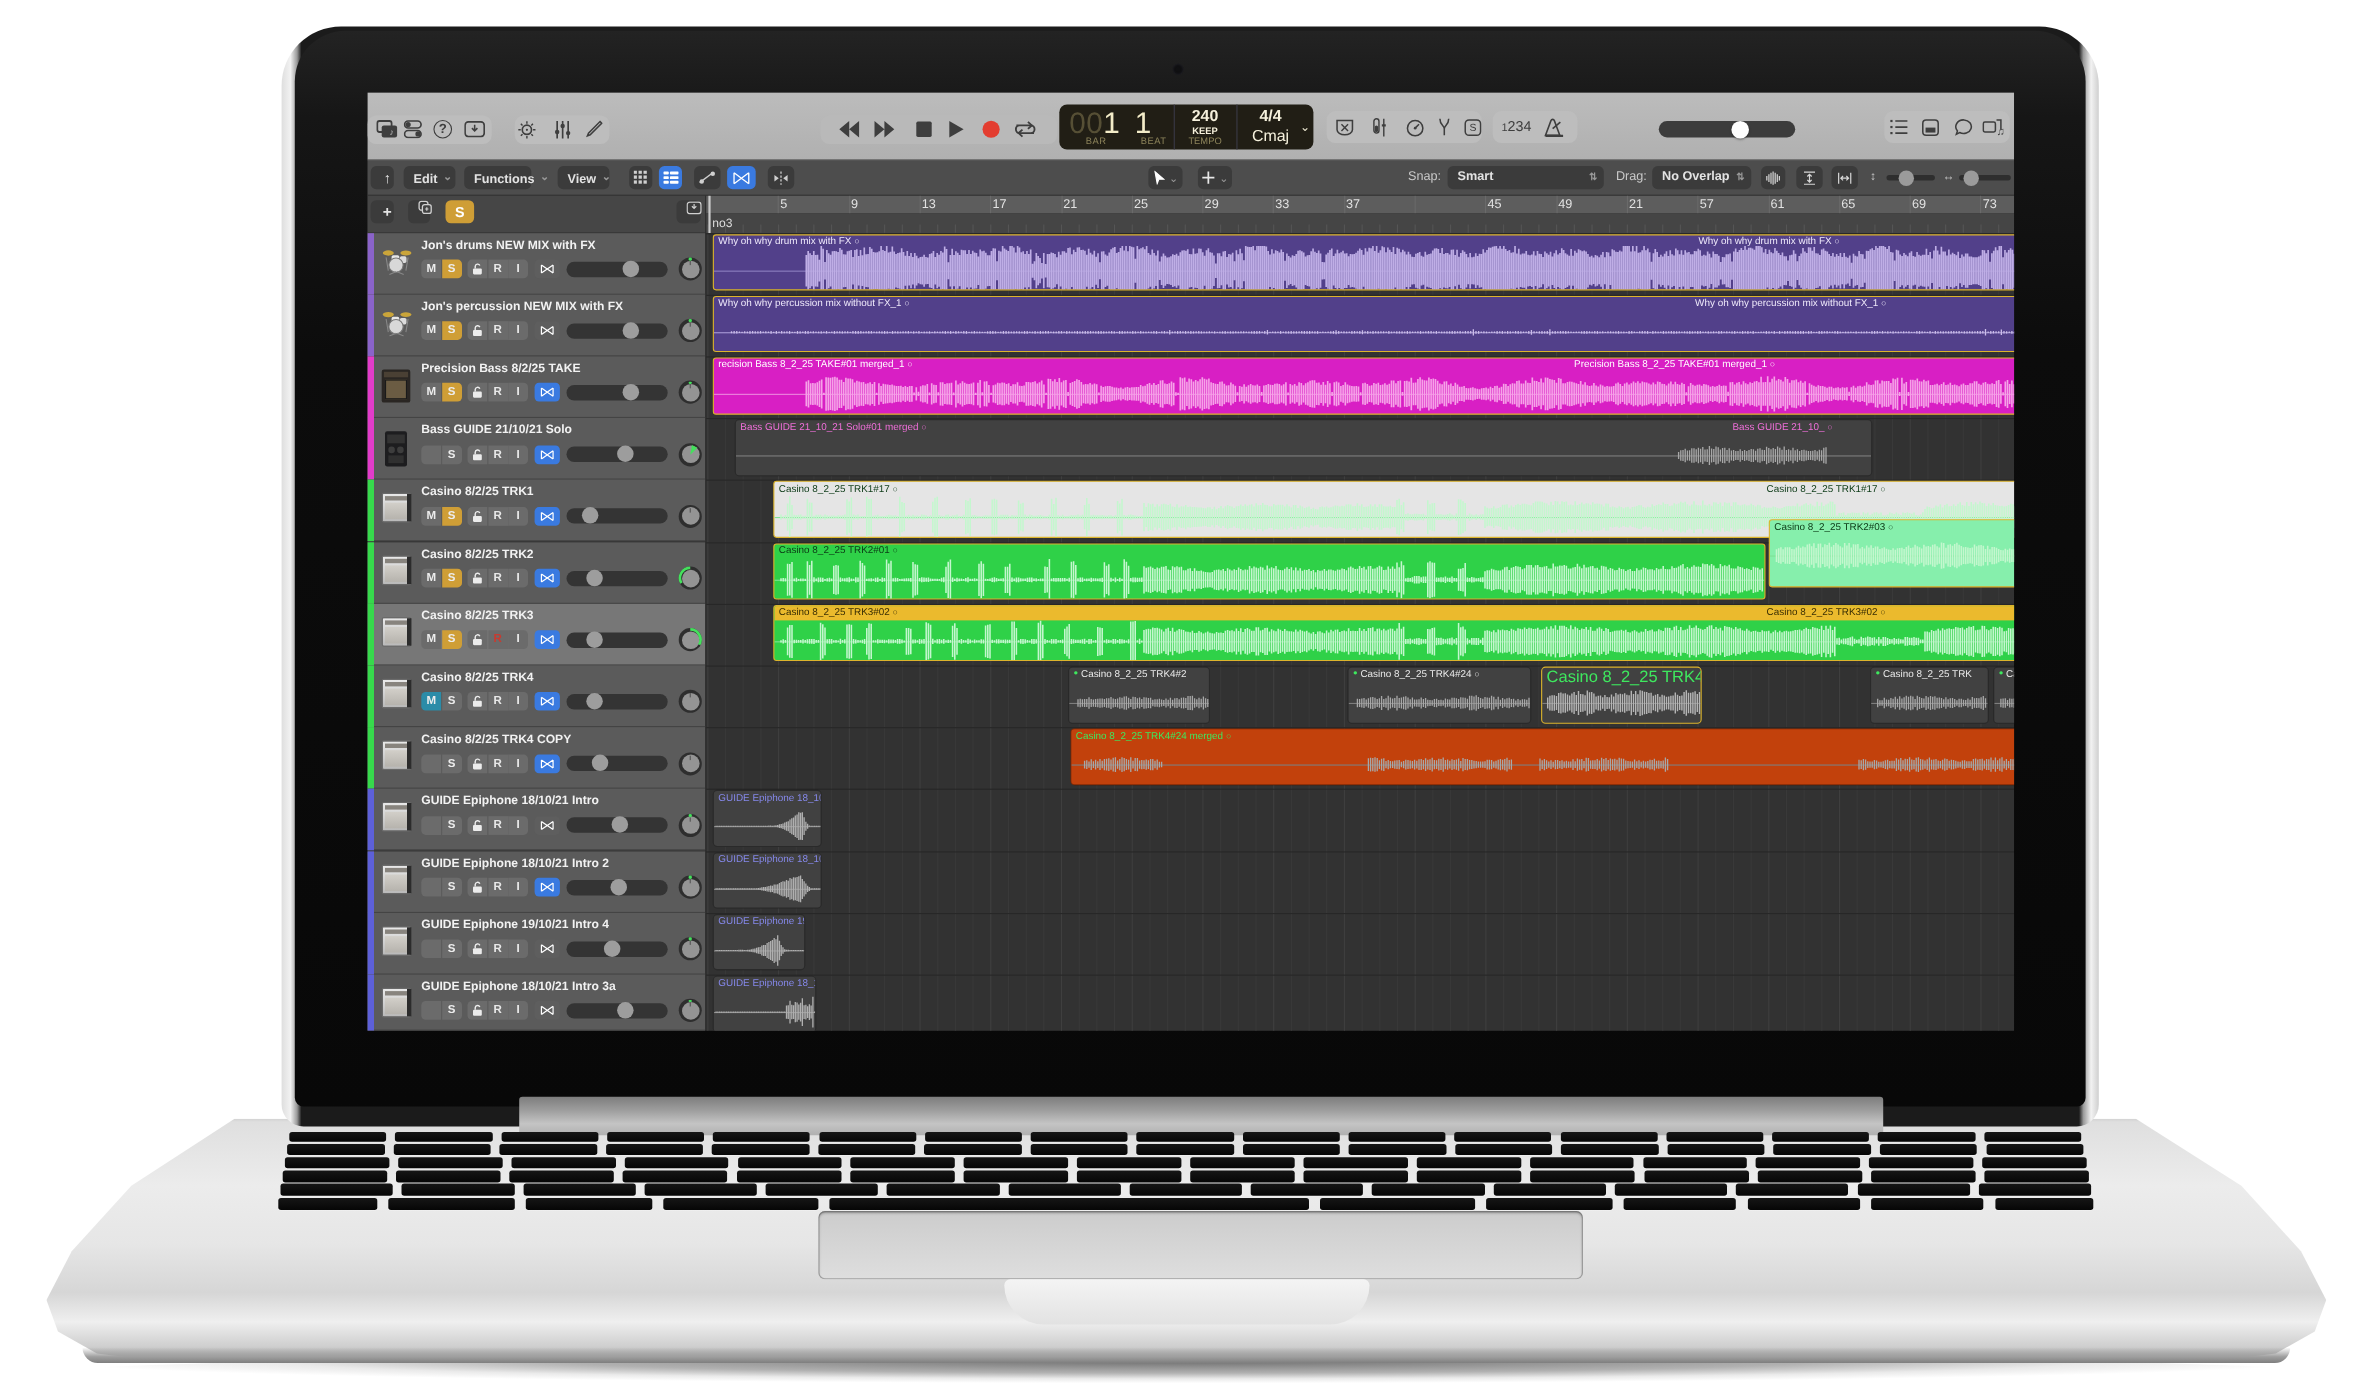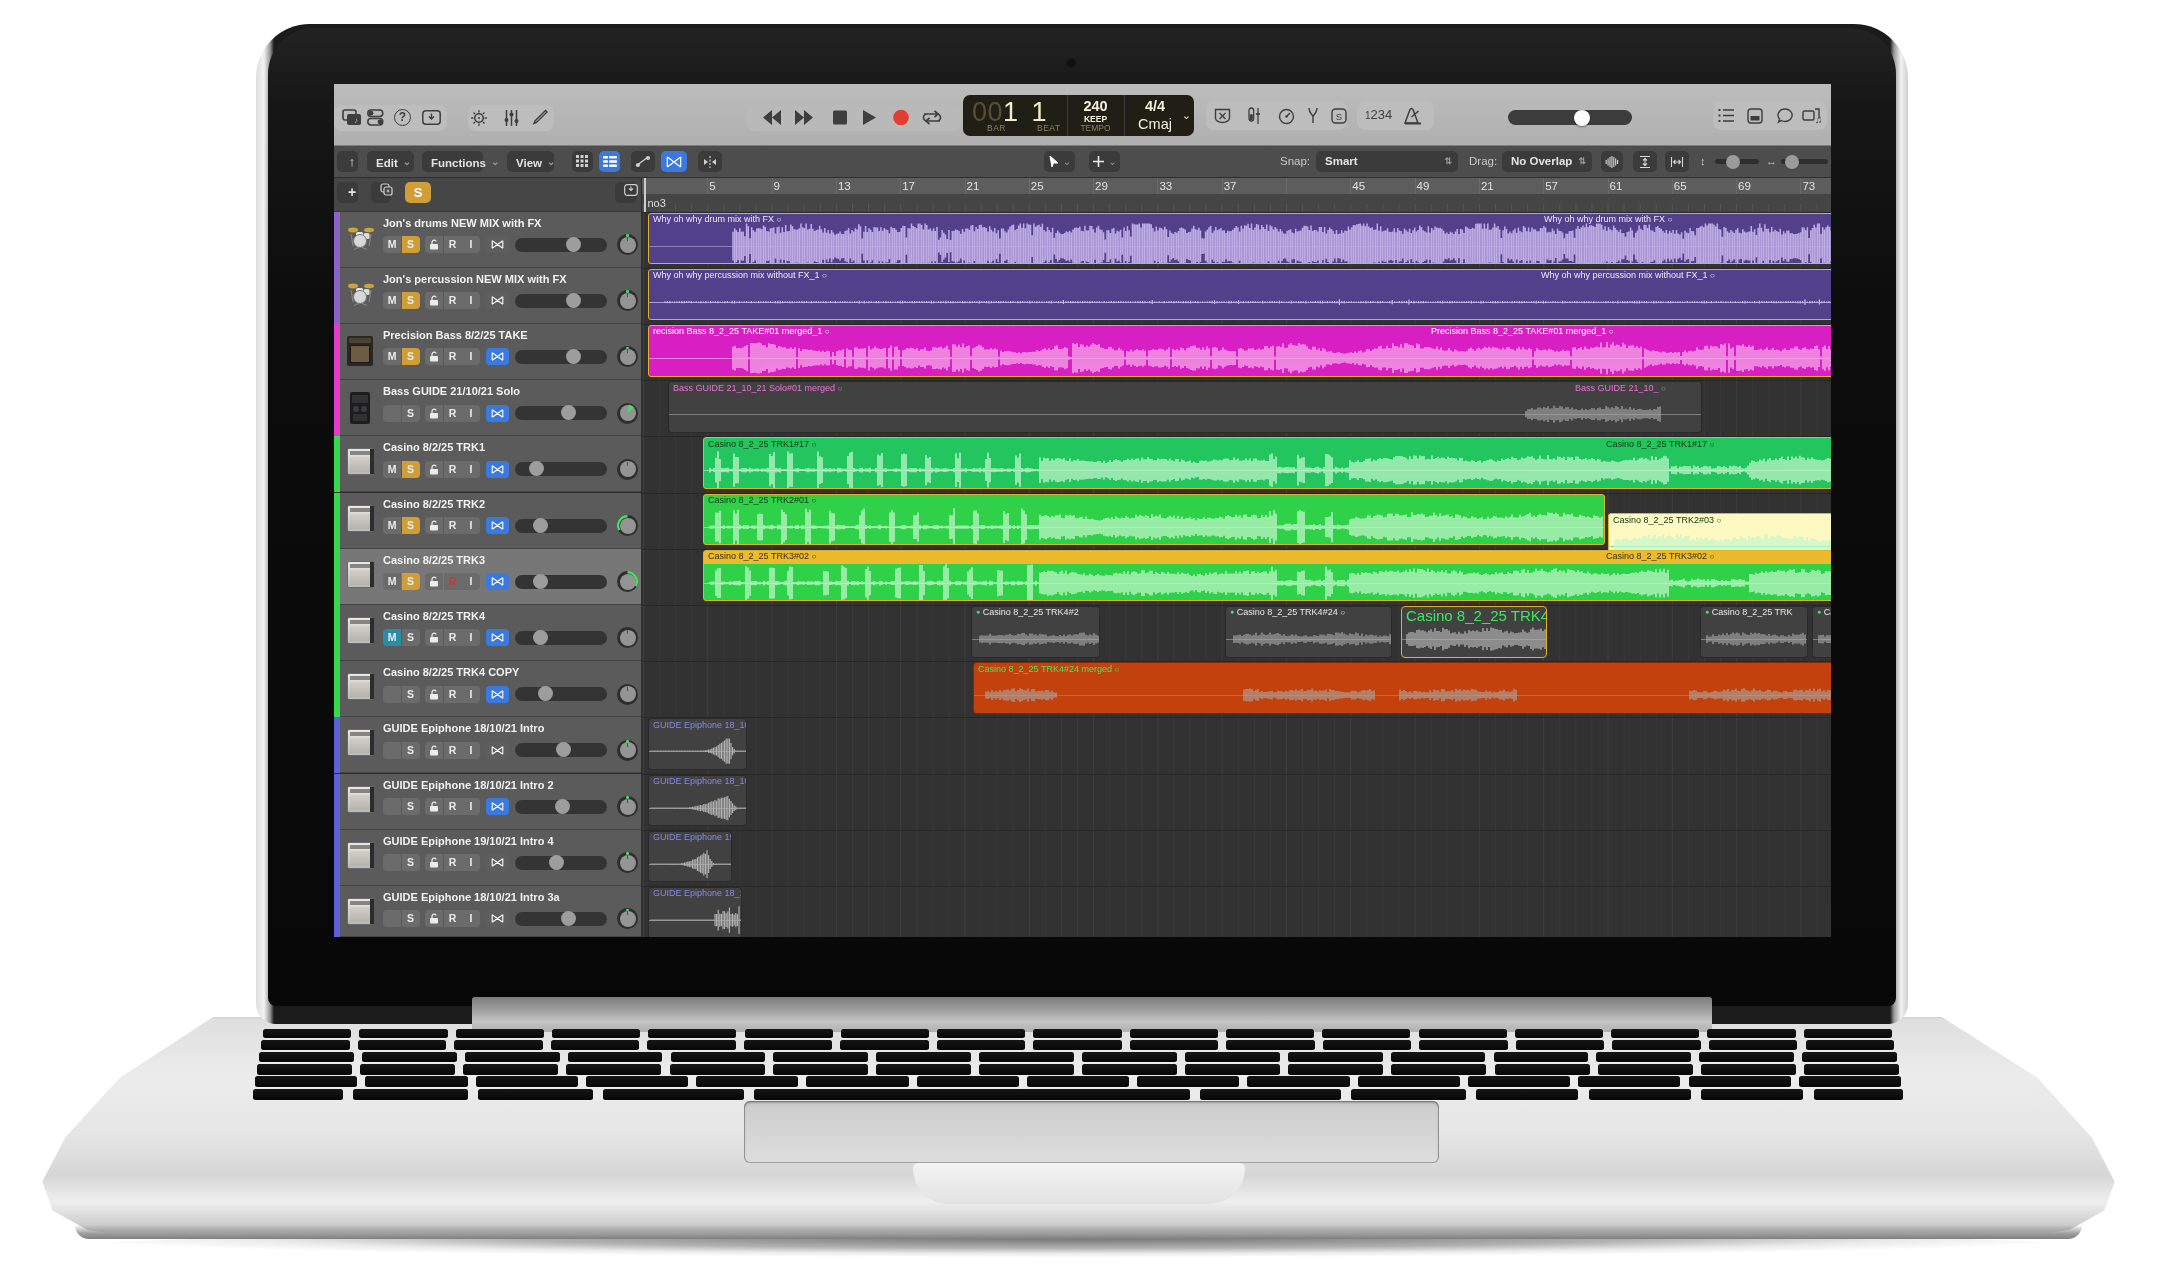--- a/index.html
+++ b/index.html
@@ -945,36 +945,36 @@
       </svg>
     </div>
     <div class="ab" style="left:334.0px;top:297.1px;width:1034.0px;height:51.7px;background:#414141;border:1px solid rgba(0,0,0,0.35);border-radius:4px;box-sizing:border-box;overflow:hidden">
       <div style="position:absolute;left:4px;top:0.5px;font-size:9px;white-space:nowrap;color:#ef6fd9">Bass GUIDE 21_10_21 Solo#01 merged&nbsp;<span style="font-size:8px">○</span></div>
       <div style="position:absolute;left:906.0px;top:0.5px;font-size:9px;white-space:nowrap;color:#ef6fd9">Bass GUIDE 21_10_&nbsp;<span style="font-size:8px">○</span></div>
       <div style="position:absolute;left:0;top:32.1px;width:100%;height:1px;background:#7e7e7e"></div>
       <svg style="position:absolute;left:0;top:0" width="1034" height="52" viewBox="0 0 1034 52">
         <path d="M857.0 28.9V35.3M859.0 27.3V36.9M861.0 27.1V37.1M863.0 26.0V38.2M865.0 27.5V36.7M867.0 27.3V36.9M869.0 25.6V38.6M871.0 25.6V38.6M873.0 26.5V37.7M875.0 25.0V39.2M877.0 25.9V38.3M879.0 24.3V39.9M881.0 26.7V37.5M883.0 26.3V37.9M885.0 23.5V40.7M887.0 25.7V38.5M889.0 26.1V38.1M891.0 24.0V40.2M893.0 24.7V39.5M895.0 26.7V37.5M897.0 25.3V38.9M899.0 25.1V39.1M901.0 27.1V37.1M903.0 25.6V38.6M905.0 27.6V36.6M907.0 27.1V37.1M909.0 28.1V36.1M911.0 28.0V36.2M913.0 26.4V37.8M915.0 28.0V36.2M917.0 27.1V37.1M919.0 27.9V36.3M921.0 27.2V37.0M923.0 26.1V38.1M925.0 26.3V37.9M927.0 27.7V36.5M929.0 26.0V38.2M931.0 25.6V38.6M933.0 26.9V37.3M935.0 27.1V37.1M937.0 24.1V40.1M939.0 25.3V38.9M941.0 26.4V37.8M943.0 25.3V38.9M945.0 26.2V38.0M947.0 23.9V40.3M949.0 25.1V39.1M951.0 26.8V37.4M953.0 24.0V40.2M955.0 27.0V37.2M957.0 26.4V37.8M959.0 27.4V36.8M961.0 25.1V39.1M963.0 27.4V36.8M965.0 26.3V37.9M967.0 27.9V36.3M969.0 27.0V37.2M971.0 26.8V37.4M973.0 27.5V36.7M975.0 28.0V36.2M977.0 28.0V36.2M979.0 27.8V36.4M981.0 27.1V37.1M983.0 28.2V36.0M985.0 26.9V37.3M987.0 27.3V36.9M989.0 25.1V39.1M991.0 24.5V39.7M993.0 32.1V32.1M995.0 32.1V32.1M997.0 32.1V32.1M999.0 32.1V32.1M1001.0 32.1V32.1M1003.0 32.1V32.1M1005.0 32.1V32.1M1007.0 32.1V32.1M1009.0 32.1V32.1M1011.0 32.1V32.1M1013.0 32.1V32.1M1015.0 32.1V32.1M1017.0 32.1V32.1M1019.0 32.1V32.1M1021.0 32.1V32.1M1023.0 32.1V32.1M1025.0 32.1V32.1M1027.0 32.1V32.1M1029.0 32.1V32.1M1031.0 32.1V32.1" stroke="#a8a8a8" stroke-width="1.2" fill="none"></path>
       </svg>
     </div>
-    <div class="ab" style="left:369.0px;top:353.3px;width:1133.5px;height:51.7px;background:#22c55e;border:1.5px solid #dcb42c;border-radius:3px;box-sizing:border-box;overflow:hidden">
+    <div class="ab" style="left:369.0px;top:353.3px;width:1133.5px;height:51.7px;background:#e5e5e5;border:1.5px solid #dcb42c;border-radius:3px;box-sizing:border-box;overflow:hidden">
       <div style="position:absolute;left:4px;top:0.5px;font-size:9px;white-space:nowrap;color:#0c3a16">Casino 8_2_25 TRK1#17&nbsp;<span style="font-size:8px">○</span></div>
       <div style="position:absolute;left:902.0px;top:0.5px;font-size:9px;white-space:nowrap;color:#0c3a16">Casino 8_2_25 TRK1#17&nbsp;<span style="font-size:8px">○</span></div>
       <div style="position:absolute;left:0;top:32.1px;width:100%;height:1px;background:#7fe294"></div>
       <svg style="position:absolute;left:0;top:0" width="1134" height="52" viewBox="0 0 1134 52">
         <path d="M6.0 29.8V34.4M8.0 31.3V32.9M10.0 30.1V34.1M12.0 19.8V44.4M14.0 13.2V51.0M16.0 21.0V43.2M18.0 29.9V34.3M20.0 30.2V34.0M22.0 29.9V34.3M24.0 29.7V34.5M26.0 30.9V33.3M28.0 30.8V33.4M30.0 15.4V48.8M32.0 18.9V45.3M34.0 19.0V45.2M36.0 30.9V33.3M38.0 29.9V34.3M40.0 29.9V34.3M42.0 30.0V34.2M44.0 30.9V33.3M46.0 29.8V34.4M48.0 30.5V33.7M50.0 30.9V33.3M52.0 30.6V33.6M54.0 30.6V33.6M56.0 31.2V33.0M58.0 30.4V33.8M60.0 30.7V33.5M62.0 30.4V33.8M64.0 29.8V34.4M66.0 15.9V48.3M68.0 17.9V46.3M70.0 14.2V50.0M72.0 29.7V34.5M74.0 30.5V33.7M76.0 29.8V34.4M78.0 31.3V32.9M80.0 31.1V33.1M82.0 31.0V33.2M84.0 13.6V50.6M86.0 15.6V48.6M88.0 15.3V48.9M90.0 30.8V33.4M92.0 30.5V33.7M94.0 29.9V34.3M96.0 31.1V33.1M98.0 31.1V33.1M100.0 31.2V33.0M102.0 30.6V33.6M104.0 30.0V34.2M106.0 30.4V33.8M108.0 30.7V33.5M110.0 30.5V33.7M112.0 31.0V33.2M114.0 13.5V50.7M116.0 18.3V45.9M118.0 19.2V45.0M120.0 30.8V33.4M122.0 30.0V34.2M124.0 30.8V33.4M126.0 29.9V34.3M128.0 30.8V33.4M130.0 30.6V33.6M132.0 31.2V33.0M134.0 29.8V34.4M136.0 30.0V34.2M138.0 30.5V33.7M140.0 31.1V33.1M142.0 30.5V33.7M144.0 18.1V46.1M146.0 14.4V49.8M148.0 13.7V50.5M150.0 30.1V34.1M152.0 30.8V33.4M154.0 31.2V33.0M156.0 29.9V34.3M158.0 29.8V34.4M160.0 31.0V33.2M162.0 30.5V33.7M164.0 30.5V33.7M166.0 29.7V34.5M168.0 31.2V33.0M170.0 31.2V33.0M172.0 30.0V34.2M174.0 16.5V47.7M176.0 17.4V46.8M178.0 14.9V49.3M180.0 30.4V33.8M182.0 30.2V34.0M184.0 30.9V33.3M186.0 31.2V33.0M188.0 31.3V32.9M190.0 30.8V33.4M192.0 30.3V33.9M194.0 30.7V33.5M196.0 30.7V33.5M198.0 16.2V48.0M200.0 15.5V48.7M202.0 16.3V47.9M204.0 30.8V33.4M206.0 30.0V34.2M208.0 30.0V34.2M210.0 29.9V34.3M212.0 29.9V34.3M214.0 31.3V32.9M216.0 30.2V34.0M218.0 30.7V33.5M220.0 30.7V33.5M222.0 17.0V47.2M224.0 19.9V44.3M226.0 19.1V45.1M228.0 29.7V34.5M230.0 30.8V33.4M232.0 29.8V34.4M234.0 30.2V34.0M236.0 30.8V33.4M238.0 30.8V33.4M240.0 30.3V33.9M242.0 30.2V34.0M244.0 30.8V33.4M246.0 31.2V33.0M248.0 31.0V33.2M250.0 29.9V34.3M252.0 15.3V48.9M254.0 20.2V44.0M256.0 14.4V49.8M258.0 30.4V33.8M260.0 30.8V33.4M262.0 29.9V34.3M264.0 31.1V33.1M266.0 31.1V33.1M268.0 30.8V33.4M270.0 30.1V34.1M272.0 30.4V33.8M274.0 30.5V33.7M276.0 29.8V34.4M278.0 30.7V33.5M280.0 30.0V34.2M282.0 21.1V43.1M284.0 14.8V49.4M286.0 19.9V44.3M288.0 30.3V33.9M290.0 30.0V34.2M292.0 30.3V33.9M294.0 30.4V33.8M296.0 30.4V33.8M298.0 30.1V34.1M300.0 30.7V33.5M302.0 30.9V33.3M304.0 30.4V33.8M306.0 30.5V33.7M308.0 31.1V33.1M310.0 30.5V33.7M312.0 17.4V46.8M314.0 19.8V44.4M316.0 15.4V48.8M318.0 30.1V34.1M320.0 30.8V33.4M322.0 29.9V34.3M324.0 29.7V34.5M326.0 30.2V34.0M328.0 30.6V33.6M330.0 30.9V33.3M332.0 31.1V33.1M334.0 30.9V33.3M336.0 19.3V44.9M338.0 23.0V41.2M340.0 19.5V44.7M342.0 20.4V43.8M344.0 20.0V44.2M346.0 22.7V41.5M348.0 20.5V43.7M350.0 22.3V41.9M352.0 20.4V43.8M354.0 20.0V44.2M356.0 20.4V43.8M358.0 21.2V43.0M360.0 19.9V44.3M362.0 22.5V41.7M364.0 22.9V41.3M366.0 20.3V43.9M368.0 23.4V40.8M370.0 22.2V42.0M372.0 22.4V41.8M374.0 21.0V43.2M376.0 22.8V41.4M378.0 22.4V41.8M380.0 22.8V41.4M382.0 23.0V41.2M384.0 23.2V41.0M386.0 23.4V40.8M388.0 23.3V40.9M390.0 23.9V40.3M392.0 24.1V40.1M394.0 23.1V41.1M396.0 23.1V41.1M398.0 24.7V39.5M400.0 22.7V41.5M402.0 24.9V39.3M404.0 23.9V40.3M406.0 22.1V42.1M408.0 24.1V40.1M410.0 22.3V41.9M412.0 21.1V43.1M414.0 22.1V42.1M416.0 22.5V41.7M418.0 23.8V40.4M420.0 22.2V42.0M422.0 22.0V42.2M424.0 20.7V43.5M426.0 22.0V42.2M428.0 20.4V43.8M430.0 21.8V42.4M432.0 20.8V43.4M434.0 20.3V43.9M436.0 22.5V41.7M438.0 19.4V44.8M440.0 21.3V42.9M442.0 21.2V43.0M444.0 19.2V45.0M446.0 20.8V43.4M448.0 21.0V43.2M450.0 22.3V41.9M452.0 22.3V41.9M454.0 20.2V44.0M456.0 21.3V42.9M458.0 20.8V43.4M460.0 20.8V43.4M462.0 20.9V43.3M464.0 22.4V41.8M466.0 20.5V43.7M468.0 22.2V42.0M470.0 23.3V40.9M472.0 21.0V43.2M474.0 21.1V43.1M476.0 23.9V40.3M478.0 21.6V42.6M480.0 22.4V41.8M482.0 23.9V40.3M484.0 23.2V41.0M486.0 22.4V41.8M488.0 24.7V39.5M490.0 23.6V40.6M492.0 24.8V39.4M494.0 25.1V39.1M496.0 22.8V41.4M498.0 22.5V41.7M500.0 23.1V41.1M502.0 22.5V41.7M504.0 23.5V40.7M506.0 23.2V41.0M508.0 22.4V41.8M510.0 21.6V42.6M512.0 21.8V42.4M514.0 22.4V41.8M516.0 21.7V42.5M518.0 22.3V41.9M520.0 20.7V43.5M522.0 20.4V43.8M524.0 20.6V43.6M526.0 22.2V42.0M528.0 21.9V42.3M530.0 19.5V44.7M532.0 21.7V42.5M534.0 20.5V43.7M536.0 22.8V41.4M538.0 22.6V41.6M540.0 22.2V42.0M542.0 20.4V43.8M544.0 22.2V42.0M546.0 20.5V43.7M548.0 22.9V41.3M550.0 20.5V43.7M552.0 20.5V43.7M554.0 22.3V41.9M556.0 22.4V41.8M558.0 22.5V41.7M560.0 21.7V42.5M562.0 22.9V41.3M564.0 22.9V41.3M566.0 16.5V47.7M568.0 15.5V48.7M570.0 21.0V43.2M572.0 18.5V45.7M574.0 29.3V34.9M576.0 28.7V35.5M578.0 29.5V34.7M580.0 29.5V34.7M582.0 29.1V35.1M584.0 29.0V35.2M586.0 29.2V35.0M588.0 29.4V34.8M590.0 29.0V35.2M592.0 30.5V33.7M594.0 16.7V47.5M596.0 20.5V43.7M598.0 19.6V44.6M600.0 19.3V44.9M602.0 29.6V34.6M604.0 29.4V34.8M606.0 29.4V34.8M608.0 30.0V34.2M610.0 29.9V34.3M612.0 29.3V34.9M614.0 28.7V35.5M616.0 29.8V34.4M618.0 30.6V33.6M620.0 28.9V35.3M622.0 15.9V48.3M624.0 16.2V48.0M626.0 17.6V46.6M628.0 19.2V45.0M630.0 30.5V33.7M632.0 28.8V35.4M634.0 29.7V34.5M636.0 30.4V33.8M638.0 29.4V34.8M640.0 30.5V33.7M642.0 29.8V34.4M644.0 29.4V34.8M646.0 22.2V42.0M648.0 23.7V40.5M650.0 24.3V39.9M652.0 23.8V40.4M654.0 22.2V42.0M656.0 24.2V40.0M658.0 23.9V40.3M660.0 23.0V41.2M662.0 20.8V43.4M664.0 20.8V43.4M666.0 20.3V43.9M668.0 23.5V40.7M670.0 21.6V42.6M672.0 22.8V41.4M674.0 21.0V43.2M676.0 20.0V44.2M678.0 21.1V43.1M680.0 20.0V44.2M682.0 19.9V44.3M684.0 20.5V43.7M686.0 20.9V43.3M688.0 21.4V42.8M690.0 19.2V45.0M692.0 17.9V46.3M694.0 17.9V46.3M696.0 17.9V46.3M698.0 18.2V46.0M700.0 19.0V45.2M702.0 19.7V44.5M704.0 21.4V42.8M706.0 18.2V46.0M708.0 21.1V43.1M710.0 17.5V46.7M712.0 17.8V46.4M714.0 20.5V43.7M716.0 17.6V46.6M718.0 18.3V45.9M720.0 18.0V46.2M722.0 21.4V42.8M724.0 20.7V43.5M726.0 21.3V42.9M728.0 17.6V46.6M730.0 21.0V43.2M732.0 20.1V44.1M734.0 18.8V45.4M736.0 20.5V43.7M738.0 19.6V44.6M740.0 19.7V44.5M742.0 20.9V43.3M744.0 18.7V45.5M746.0 19.9V44.3M748.0 19.8V44.4M750.0 20.0V44.2M752.0 20.6V43.6M754.0 22.5V41.7M756.0 19.8V44.4M758.0 19.9V44.3M760.0 23.2V41.0M762.0 22.4V41.8M764.0 23.2V41.0M766.0 23.5V40.7M768.0 22.2V42.0M770.0 22.9V41.3M772.0 24.0V40.2M774.0 23.1V41.1M776.0 22.6V41.6M778.0 24.5V39.7M780.0 23.0V41.2M782.0 22.7V41.5M784.0 22.0V42.2M786.0 21.2V43.0M788.0 21.4V42.8M790.0 22.8V41.4M792.0 23.7V40.5M794.0 22.6V41.6M796.0 23.1V41.1M798.0 20.4V43.8M800.0 22.0V42.2M802.0 21.1V43.1M804.0 20.3V43.9M806.0 21.2V43.0M808.0 18.8V45.4M810.0 20.1V44.1M812.0 20.2V44.0M814.0 21.9V42.3M816.0 21.5V42.7M818.0 19.4V44.8M820.0 20.4V43.8M822.0 19.7V44.5M824.0 18.2V46.0M826.0 19.0V45.2M828.0 18.2V46.0M830.0 20.3V43.9M832.0 21.7V42.5M834.0 20.7V43.5M836.0 17.6V46.6M838.0 20.8V43.4M840.0 21.3V42.9M842.0 21.6V42.6M844.0 17.1V47.1M846.0 20.9V43.3M848.0 21.6V42.6M850.0 20.2V44.0M852.0 21.8V42.4M854.0 18.5V45.7M856.0 18.8V45.4M858.0 20.1V44.1M860.0 18.8V45.4M862.0 22.1V42.1M864.0 18.7V45.5M866.0 19.5V44.7M868.0 19.1V45.1M870.0 21.9V42.3M872.0 18.5V45.7M874.0 18.5V45.7M876.0 20.8V43.4M878.0 21.6V42.6M880.0 20.9V43.3M882.0 20.3V43.9M884.0 21.5V42.7M886.0 21.3V42.9M888.0 20.0V44.2M890.0 21.1V43.1M892.0 22.4V41.8M894.0 20.8V43.4M896.0 21.4V42.8M898.0 24.1V40.1M900.0 22.8V41.4M902.0 23.6V40.6M904.0 23.7V40.5M906.0 23.7V40.5M908.0 22.5V41.7M910.0 22.9V41.3M912.0 23.8V40.4M914.0 24.2V40.0M916.0 23.8V40.4M918.0 22.9V41.3M920.0 22.2V42.0M922.0 22.1V42.1M924.0 22.2V42.0M926.0 21.7V42.5M928.0 22.3V41.9M930.0 19.7V44.5M932.0 22.4V41.8M934.0 21.6V42.6M936.0 20.3V43.9M938.0 19.4V44.8M940.0 21.1V43.1M942.0 20.0V44.2M944.0 21.5V42.7M946.0 22.4V41.8M948.0 18.1V46.1M950.0 22.0V42.2M952.0 18.8V45.4M954.0 22.0V42.2M956.0 20.7V43.5M958.0 19.7V44.5M960.0 17.8V46.4M962.0 18.2V46.0M964.0 20.5V43.7M966.0 30.6V33.6M968.0 28.3V35.9M970.0 28.4V35.8M972.0 27.8V36.4M974.0 30.2V34.0M976.0 28.6V35.6M978.0 28.7V35.5M980.0 28.0V36.2M982.0 28.1V36.1M984.0 28.3V35.9M986.0 28.1V36.1M988.0 30.4V33.8M990.0 27.6V36.6M992.0 28.8V35.4M994.0 27.9V36.3M996.0 30.1V34.1M998.0 29.1V35.1M1000.0 27.9V36.3M1002.0 27.7V36.5M1004.0 28.8V35.4M1006.0 27.9V36.3M1008.0 30.5V33.7M1010.0 30.3V33.9M1012.0 29.8V34.4M1014.0 28.0V36.2M1016.0 28.5V35.7M1018.0 29.3V34.9M1020.0 27.9V36.3M1022.0 29.1V35.1M1024.0 30.2V34.0M1026.0 27.8V36.4M1028.0 28.4V35.8M1030.0 27.6V36.6M1032.0 28.3V35.9M1034.0 29.1V35.1M1036.0 27.9V36.3M1038.0 30.2V34.0M1040.0 30.6V33.6M1042.0 29.8V34.4M1044.0 27.7V36.5M1046.0 24.7V39.5M1048.0 22.5V41.7M1050.0 22.9V41.3M1052.0 24.0V40.2M1054.0 23.5V40.7M1056.0 21.6V42.6M1058.0 22.5V41.7M1060.0 20.5V43.7M1062.0 23.4V40.8M1064.0 21.2V43.0M1066.0 19.9V44.3M1068.0 22.2V42.0M1070.0 21.9V42.3M1072.0 20.5V43.7M1074.0 22.0V42.2M1076.0 19.9V44.3M1078.0 18.6V45.6M1080.0 21.1V43.1M1082.0 21.7V42.5M1084.0 18.4V45.8M1086.0 22.1V42.1M1088.0 18.4V45.8M1090.0 20.3V43.9M1092.0 18.5V45.7M1094.0 20.5V43.7M1096.0 17.8V46.4M1098.0 19.2V45.0M1100.0 19.5V44.7M1102.0 21.9V42.3M1104.0 19.7V44.5M1106.0 21.3V42.9M1108.0 19.3V44.9M1110.0 21.1V43.1M1112.0 21.6V42.6M1114.0 22.1V42.1M1116.0 21.7V42.5M1118.0 22.4V41.8M1120.0 21.9V42.3M1122.0 21.1V43.1M1124.0 20.0V44.2M1126.0 20.5V43.7M1128.0 22.3V41.9M1130.0 20.5V43.7" stroke="#c4f7ce" stroke-width="1.4" fill="none"></path>
       </svg>
     </div>
     <div class="ab" style="left:369.0px;top:409.5px;width:902.0px;height:51.7px;background:#2fd148;border:1.5px solid #dcb42c;border-radius:3px;box-sizing:border-box;overflow:hidden">
       <div style="position:absolute;left:4px;top:0.5px;font-size:9px;white-space:nowrap;color:#0c3a16">Casino 8_2_25 TRK2#01&nbsp;<span style="font-size:8px">○</span></div>
       <div style="position:absolute;left:0;top:32.1px;width:100%;height:1px;background:#7fe294"></div>
       <svg style="position:absolute;left:0;top:0" width="902" height="52" viewBox="0 0 902 52">
         <path d="M6.0 30.7V33.5M8.0 30.5V33.7M10.0 30.6V33.6M12.0 17.5V46.7M14.0 17.8V46.4M16.0 15.8V48.4M18.0 30.9V33.3M20.0 30.3V33.9M22.0 31.3V32.9M24.0 30.8V33.4M26.0 30.8V33.4M28.0 31.1V33.1M30.0 15.2V49.0M32.0 18.6V45.6M34.0 14.8V49.4M36.0 29.8V34.4M38.0 30.9V33.3M40.0 29.9V34.3M42.0 30.0V34.2M44.0 30.2V34.0M46.0 31.3V32.9M48.0 30.6V33.6M50.0 30.3V33.9M52.0 30.8V33.4M54.0 19.3V44.9M56.0 18.6V45.6M58.0 19.0V45.2M60.0 30.0V34.2M62.0 30.7V33.5M64.0 30.6V33.6M66.0 30.3V33.9M68.0 29.8V34.4M70.0 30.8V33.4M72.0 31.2V33.0M74.0 29.7V34.5M76.0 30.0V34.2M78.0 14.8V49.4M80.0 16.9V47.3M82.0 19.2V45.0M84.0 31.1V33.1M86.0 30.8V33.4M88.0 30.6V33.6M90.0 31.2V33.0M92.0 30.2V34.0M94.0 30.1V34.1M96.0 31.3V32.9M98.0 30.0V34.2M100.0 30.5V33.7M102.0 13.7V50.5M104.0 17.3V46.9M106.0 14.7V49.5M108.0 30.6V33.6M110.0 30.3V33.9M112.0 30.5V33.7M114.0 31.3V32.9M116.0 31.1V33.1M118.0 30.9V33.3M120.0 30.7V33.5M122.0 30.7V33.5M124.0 30.4V33.8M126.0 15.8V48.4M128.0 17.9V46.3M130.0 18.5V45.7M132.0 30.5V33.7M134.0 29.8V34.4M136.0 30.0V34.2M138.0 30.3V33.9M140.0 30.0V34.2M142.0 30.9V33.3M144.0 31.1V33.1M146.0 31.2V33.0M148.0 31.1V33.1M150.0 31.3V32.9M152.0 30.3V33.9M154.0 29.8V34.4M156.0 20.2V44.0M158.0 15.6V48.6M160.0 13.6V50.6M162.0 30.1V34.1M164.0 31.1V33.1M166.0 30.3V33.9M168.0 30.9V33.3M170.0 31.0V33.2M172.0 31.3V32.9M174.0 30.5V33.7M176.0 29.8V34.4M178.0 31.1V33.1M180.0 31.1V33.1M182.0 30.7V33.5M184.0 31.2V33.0M186.0 17.4V46.8M188.0 15.3V48.9M190.0 17.4V46.8M192.0 31.2V33.0M194.0 31.3V32.9M196.0 31.0V33.2M198.0 30.2V34.0M200.0 29.8V34.4M202.0 30.5V33.7M204.0 31.1V33.1M206.0 31.0V33.2M208.0 30.6V33.6M210.0 20.2V44.0M212.0 20.2V44.0M214.0 17.6V46.6M216.0 30.0V34.2M218.0 30.9V33.3M220.0 29.9V34.3M222.0 29.9V34.3M224.0 30.6V33.6M226.0 30.9V33.3M228.0 31.0V33.2M230.0 30.2V34.0M232.0 30.0V34.2M234.0 29.9V34.3M236.0 31.0V33.2M238.0 30.6V33.6M240.0 31.3V32.9M242.0 30.8V33.4M244.0 30.8V33.4M246.0 20.1V44.1M248.0 20.5V43.7M250.0 13.2V51.0M252.0 30.8V33.4M254.0 30.5V33.7M256.0 30.4V33.8M258.0 30.5V33.7M260.0 30.4V33.8M262.0 30.5V33.7M264.0 30.5V33.7M266.0 31.2V33.0M268.0 30.3V33.9M270.0 15.7V48.5M272.0 15.3V48.9M274.0 18.6V45.6M276.0 30.6V33.6M278.0 30.0V34.2M280.0 30.1V34.1M282.0 31.2V33.0M284.0 30.8V33.4M286.0 31.0V33.2M288.0 30.2V34.0M290.0 30.7V33.5M292.0 30.7V33.5M294.0 30.9V33.3M296.0 30.6V33.6M298.0 30.2V34.0M300.0 16.1V48.1M302.0 19.3V44.9M304.0 17.9V46.3M306.0 30.3V33.9M308.0 31.2V33.0M310.0 29.9V34.3M312.0 31.3V32.9M314.0 30.3V33.9M316.0 31.1V33.1M318.0 13.4V50.8M320.0 15.6V48.6M322.0 19.3V44.9M324.0 30.5V33.7M326.0 29.9V34.3M328.0 29.9V34.3M330.0 30.2V34.0M332.0 30.3V33.9M334.0 30.1V34.1M336.0 19.7V44.5M338.0 21.2V43.0M340.0 20.7V43.5M342.0 20.0V44.2M344.0 21.1V43.1M346.0 22.2V42.0M348.0 20.8V43.4M350.0 21.7V42.5M352.0 20.3V43.9M354.0 20.2V44.0M356.0 19.6V44.6M358.0 22.8V41.4M360.0 23.2V41.0M362.0 19.8V44.4M364.0 20.7V43.5M366.0 19.8V44.4M368.0 20.7V43.5M370.0 20.3V43.9M372.0 23.3V40.9M374.0 23.3V40.9M376.0 22.0V42.2M378.0 21.7V42.5M380.0 24.0V40.2M382.0 21.6V42.6M384.0 23.9V40.3M386.0 24.2V40.0M388.0 23.7V40.5M390.0 24.6V39.6M392.0 25.0V39.2M394.0 25.2V39.0M396.0 25.4V38.8M398.0 24.9V39.3M400.0 23.4V40.8M402.0 22.9V41.3M404.0 22.7V41.5M406.0 23.5V40.7M408.0 22.3V41.9M410.0 24.1V40.1M412.0 21.5V42.7M414.0 22.8V41.4M416.0 23.6V40.6M418.0 22.6V41.6M420.0 23.1V41.1M422.0 21.0V43.2M424.0 22.2V42.0M426.0 23.4V40.8M428.0 22.7V41.5M430.0 23.0V41.2M432.0 19.6V44.6M434.0 21.6V42.6M436.0 20.1V44.1M438.0 20.8V43.4M440.0 21.5V42.7M442.0 20.2V44.0M444.0 20.9V43.3M446.0 22.9V41.3M448.0 19.2V45.0M450.0 21.8V42.4M452.0 20.6V43.6M454.0 21.6V42.6M456.0 19.5V44.7M458.0 22.7V41.5M460.0 23.2V41.0M462.0 23.3V40.9M464.0 22.1V42.1M466.0 20.6V43.6M468.0 22.2V42.0M470.0 20.6V43.6M472.0 23.5V40.7M474.0 20.9V43.3M476.0 23.7V40.5M478.0 21.6V42.6M480.0 23.9V40.3M482.0 23.0V41.2M484.0 23.1V41.1M486.0 22.3V41.9M488.0 24.0V40.2M490.0 23.1V41.1M492.0 25.3V38.9M494.0 23.2V41.0M496.0 23.9V40.3M498.0 23.7V40.5M500.0 22.3V41.9M502.0 23.9V40.3M504.0 22.8V41.4M506.0 22.7V41.5M508.0 23.4V40.8M510.0 23.8V40.4M512.0 22.7V41.5M514.0 23.0V41.2M516.0 21.8V42.4M518.0 22.3V41.9M520.0 23.4V40.8M522.0 21.0V43.2M524.0 20.0V44.2M526.0 21.1V43.1M528.0 22.2V42.0M530.0 22.1V42.1M532.0 19.5V44.7M534.0 21.4V42.8M536.0 20.3V43.9M538.0 22.8V41.4M540.0 19.8V44.4M542.0 19.5V44.7M544.0 22.1V42.1M546.0 21.9V42.3M548.0 20.6V43.6M550.0 19.4V44.8M552.0 20.2V44.0M554.0 23.2V41.0M556.0 22.9V41.3M558.0 20.1V44.1M560.0 22.0V42.2M562.0 20.1V44.1M564.0 22.1V42.1M566.0 16.3V47.9M568.0 20.6V43.6M570.0 15.3V48.9M572.0 18.8V45.4M574.0 30.6V33.6M576.0 30.2V34.0M578.0 30.4V33.8M580.0 29.8V34.4M582.0 28.7V35.5M584.0 28.7V35.5M586.0 28.7V35.5M588.0 29.8V34.4M590.0 29.1V35.1M592.0 29.1V35.1M594.0 16.3V47.9M596.0 15.3V48.9M598.0 16.3V47.9M600.0 16.7V47.5M602.0 30.0V34.2M604.0 30.3V33.9M606.0 29.8V34.4M608.0 30.0V34.2M610.0 29.1V35.1M612.0 30.3V33.9M614.0 30.2V34.0M616.0 29.1V35.1M618.0 30.5V33.7M620.0 30.4V33.8M622.0 22.1V42.1M624.0 22.0V42.2M626.0 21.4V42.8M628.0 16.9V47.3M630.0 30.1V34.1M632.0 30.4V33.8M634.0 29.6V34.6M636.0 29.9V34.3M638.0 30.6V33.6M640.0 30.5V33.7M642.0 30.1V34.1M644.0 29.8V34.4M646.0 24.3V39.9M648.0 23.5V40.7M650.0 23.5V40.7M652.0 22.1V42.1M654.0 22.8V41.4M656.0 23.5V40.7M658.0 23.6V40.6M660.0 23.6V40.6M662.0 22.7V41.5M664.0 20.6V43.6M666.0 20.3V43.9M668.0 23.1V41.1M670.0 21.1V43.1M672.0 20.4V43.8M674.0 19.6V44.6M676.0 20.1V44.1M678.0 20.4V43.8M680.0 22.5V41.7M682.0 21.7V42.5M684.0 18.7V45.5M686.0 18.6V45.6M688.0 18.6V45.6M690.0 20.9V43.3M692.0 18.8V45.4M694.0 18.7V45.5M696.0 20.4V43.8M698.0 20.6V43.6M700.0 19.9V44.3M702.0 19.5V44.7M704.0 21.9V42.3M706.0 21.9V42.3M708.0 17.2V47.0M710.0 20.0V44.2M712.0 19.9V44.3M714.0 19.1V45.1M716.0 19.4V44.8M718.0 18.6V45.6M720.0 19.4V44.8M722.0 21.9V42.3M724.0 21.8V42.4M726.0 20.8V43.4M728.0 20.4V43.8M730.0 17.5V46.7M732.0 19.9V44.3M734.0 21.6V42.6M736.0 18.5V45.7M738.0 21.0V43.2M740.0 20.6V43.6M742.0 19.8V44.4M744.0 19.6V44.6M746.0 21.7V42.5M748.0 21.1V43.1M750.0 22.9V41.3M752.0 19.3V44.9M754.0 19.7V44.5M756.0 20.2V44.0M758.0 22.7V41.5M760.0 21.3V42.9M762.0 22.1V42.1M764.0 23.3V40.9M766.0 23.2V41.0M768.0 21.2V43.0M770.0 22.3V41.9M772.0 22.5V41.7M774.0 24.1V40.1M776.0 23.0V41.2M778.0 22.3V41.9M780.0 24.2V40.0M782.0 24.0V40.2M784.0 21.7V42.5M786.0 23.5V40.7M788.0 22.7V41.5M790.0 21.0V43.2M792.0 21.4V42.8M794.0 22.7V41.5M796.0 22.5V41.7M798.0 22.6V41.6M800.0 23.3V40.9M802.0 21.3V42.9M804.0 22.6V41.6M806.0 22.0V42.2M808.0 19.5V44.7M810.0 22.3V41.9M812.0 22.4V41.8M814.0 22.4V41.8M816.0 19.8V44.4M818.0 21.4V42.8M820.0 21.2V43.0M822.0 19.9V44.3M824.0 18.9V45.3M826.0 17.7V46.5M828.0 21.8V42.4M830.0 20.4V43.8M832.0 21.9V42.3M834.0 20.3V43.9M836.0 18.8V45.4M838.0 20.3V43.9M840.0 19.9V44.3M842.0 20.4V43.8M844.0 17.2V47.0M846.0 18.0V46.2M848.0 17.7V46.5M850.0 19.0V45.2M852.0 17.7V46.5M854.0 19.0V45.2M856.0 21.6V42.6M858.0 21.5V42.7M860.0 17.7V46.5M862.0 19.7V44.5M864.0 18.9V45.3M866.0 19.8V44.4M868.0 18.5V45.7M870.0 21.6V42.6M872.0 21.9V42.3M874.0 21.8V42.4M876.0 19.7V44.5M878.0 20.5V43.7M880.0 20.9V43.3M882.0 22.3V41.9M884.0 21.6V42.6M886.0 22.3V41.9M888.0 23.2V41.0M890.0 20.2V44.0M892.0 20.9V43.3M894.0 21.2V43.0M896.0 22.8V41.4M898.0 21.5V42.7" stroke="#c4f7ce" stroke-width="1.4" fill="none"></path>
       </svg>
     </div>
-    <div class="ab" style="left:1274.0px;top:429px;width:228.5px;height:62px;background:#fef9c3;border:1.5px solid #dcb42c;border-radius:3px;box-sizing:border-box;overflow:hidden">
+    <div class="ab" style="left:1274.0px;top:388px;width:228.5px;height:62px;background:#86efac;border:1.5px solid #dcb42c;border-radius:3px;box-sizing:border-box;overflow:hidden">
       <div style="position:absolute;left:4px;top:0.5px;font-size:9px;white-space:nowrap;color:#0c3a16">Casino 8_2_25 TRK2#03&nbsp;<span style="font-size:8px">○</span></div>
       <div style="position:absolute;left:0;top:32.1px;width:100%;height:1px;background:#7fe294"></div>
       <svg style="position:absolute;left:0;top:0" width="228" height="52" viewBox="0 0 228 52">
         <path d="M6.0 26.3V37.9M8.0 25.3V38.9M10.0 24.6V39.6M12.0 26.3V37.9M14.0 24.6V39.6M16.0 24.6V39.6M18.0 24.5V39.7M20.0 26.2V38.0M22.0 26.3V37.9M24.0 24.8V39.4M26.0 23.2V41.0M28.0 25.0V39.2M30.0 23.9V40.3M32.0 24.5V39.7M34.0 22.0V42.2M36.0 21.4V42.8M38.0 23.7V40.5M40.0 20.8V43.4M42.0 25.1V39.1M44.0 21.4V42.8M46.0 21.0V43.2M48.0 24.5V39.7M50.0 21.7V42.5M52.0 22.4V41.8M54.0 20.4V43.8M56.0 24.1V40.1M58.0 22.4V41.8M60.0 20.7V43.5M62.0 21.9V42.3M64.0 23.6V40.6M66.0 24.8V39.4M68.0 20.6V43.6M70.0 23.0V41.2M72.0 20.6V43.6M74.0 24.7V39.5M76.0 21.7V42.5M78.0 21.9V42.3M80.0 21.5V42.7M82.0 25.7V38.5M84.0 24.3V39.9M86.0 25.7V38.5M88.0 23.0V41.2M90.0 24.8V39.4M92.0 22.7V41.5M94.0 25.1V39.1M96.0 23.9V40.3M98.0 23.8V40.4M100.0 26.1V38.1M102.0 25.3V38.9M104.0 24.4V39.8M106.0 25.9V38.3M108.0 26.5V37.7M110.0 26.9V37.3M112.0 25.3V38.9M114.0 26.7V37.5M116.0 25.3V38.9M118.0 25.2V39.0M120.0 25.0V39.2M122.0 26.2V38.0M124.0 24.2V40.0M126.0 23.0V41.2M128.0 25.1V39.1M130.0 24.8V39.4M132.0 22.3V41.9M134.0 23.5V40.7M136.0 24.6V39.6M138.0 25.7V38.5M140.0 22.2V42.0M142.0 23.9V40.3M144.0 23.3V40.9M146.0 24.1V40.1M148.0 22.3V41.9M150.0 21.7V42.5M152.0 23.7V40.5M154.0 24.8V39.4M156.0 20.2V44.0M158.0 20.6V43.6M160.0 25.0V39.2M162.0 22.3V41.9M164.0 21.7V42.5M166.0 23.1V41.1M168.0 21.5V42.7M170.0 20.5V43.7M172.0 22.3V41.9M174.0 23.4V40.8M176.0 24.4V39.8M178.0 24.2V40.0M180.0 24.8V39.4M182.0 25.1V39.1M184.0 24.7V39.5M186.0 22.1V42.1M188.0 23.6V40.6M190.0 22.7V41.5M192.0 22.4V41.8M194.0 23.1V41.1M196.0 26.2V38.0M198.0 23.1V41.1M200.0 26.3V37.9M202.0 24.2V40.0M204.0 24.2V40.0M206.0 25.0V39.2M208.0 26.0V38.2M210.0 27.1V37.1M212.0 27.3V36.9M214.0 25.9V38.3M216.0 26.7V37.5M218.0 25.7V38.5M220.0 26.3V37.9M222.0 26.4V37.8M224.0 25.8V38.4M226.0 24.2V40.0" stroke="#c4f7ce" stroke-width="1.4" fill="none"></path>
       </svg>
     </div>
     <div class="ab" style="left:369.0px;top:465.7px;width:1133.5px;height:51.7px;background:#2fd148;border:1.5px solid #dcb42c;border-radius:3px;box-sizing:border-box;overflow:hidden">
       <div style="position:absolute;left:0;top:0;width:100%;height:13.5px;background:#eBBA2d"></div>
       <div style="position:absolute;left:4px;top:0.5px;font-size:9px;white-space:nowrap;color:#3a2f04">Casino 8_2_25 TRK3#02&nbsp;<span style="font-size:8px">○</span></div>
       <div style="position:absolute;left:902.0px;top:0.5px;font-size:9px;white-space:nowrap;color:#3a2f04">Casino 8_2_25 TRK3#02&nbsp;<span style="font-size:8px">○</span></div>

